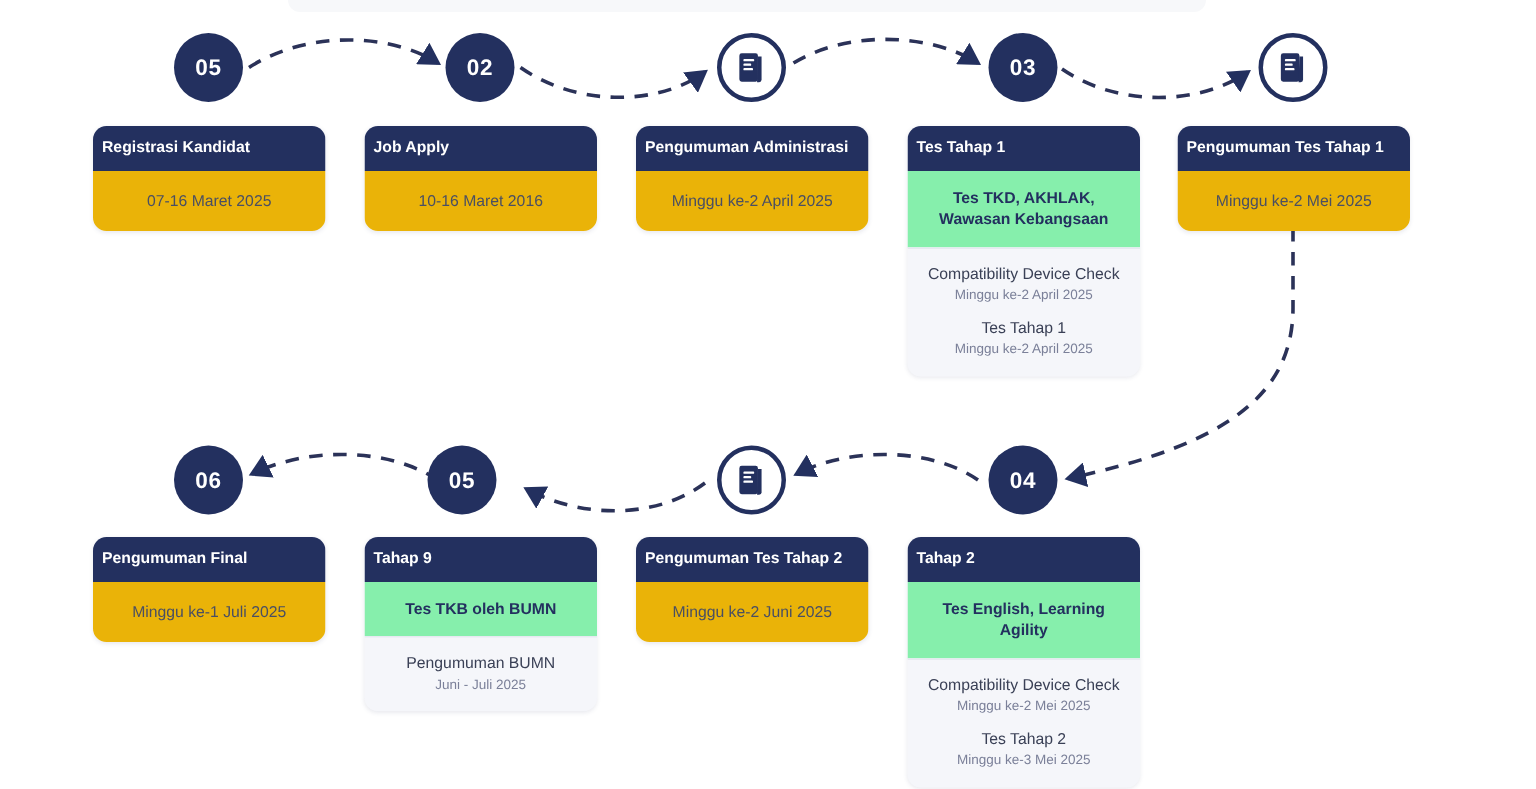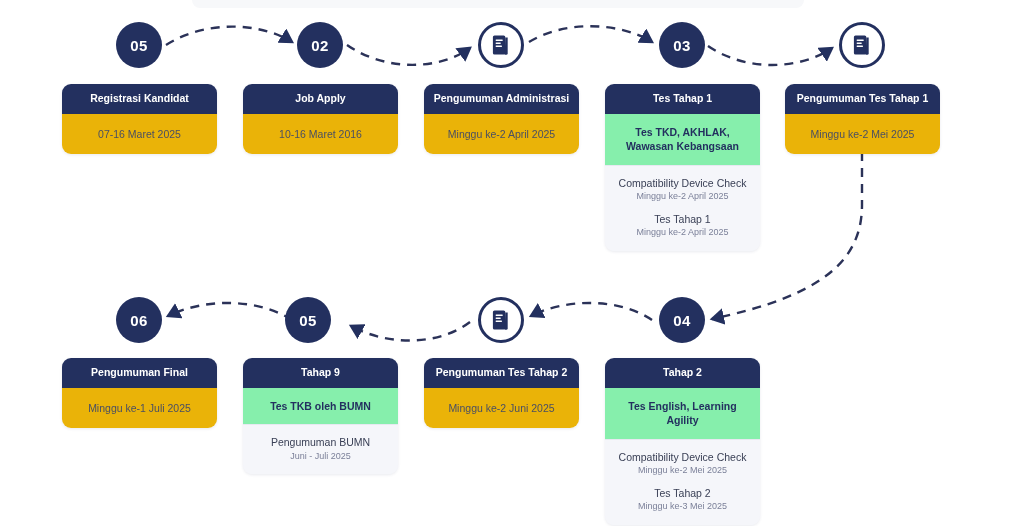--- a/index.html
+++ b/index.html
@@ -48,21 +48,21 @@
     border-radius: 9px;
     overflow: hidden;
     background: #f5f6fa;
     box-shadow: 0 1px 3px rgba(35,48,95,0.10);
   }
   .card-header {
     background: #23305f;
     color: #ffffff;
     font-size: 10.5px;
     font-weight: 700;
-    text-align: center;
+    text-align: left;
     padding: 8px 6px;
     line-height: 1.3;
   }
   .card-main {
     background: #86efac;
     color: #23305f;
     font-size: 10.5px;
     font-weight: 700;
     text-align: center;
     padding: 11px 9px;

